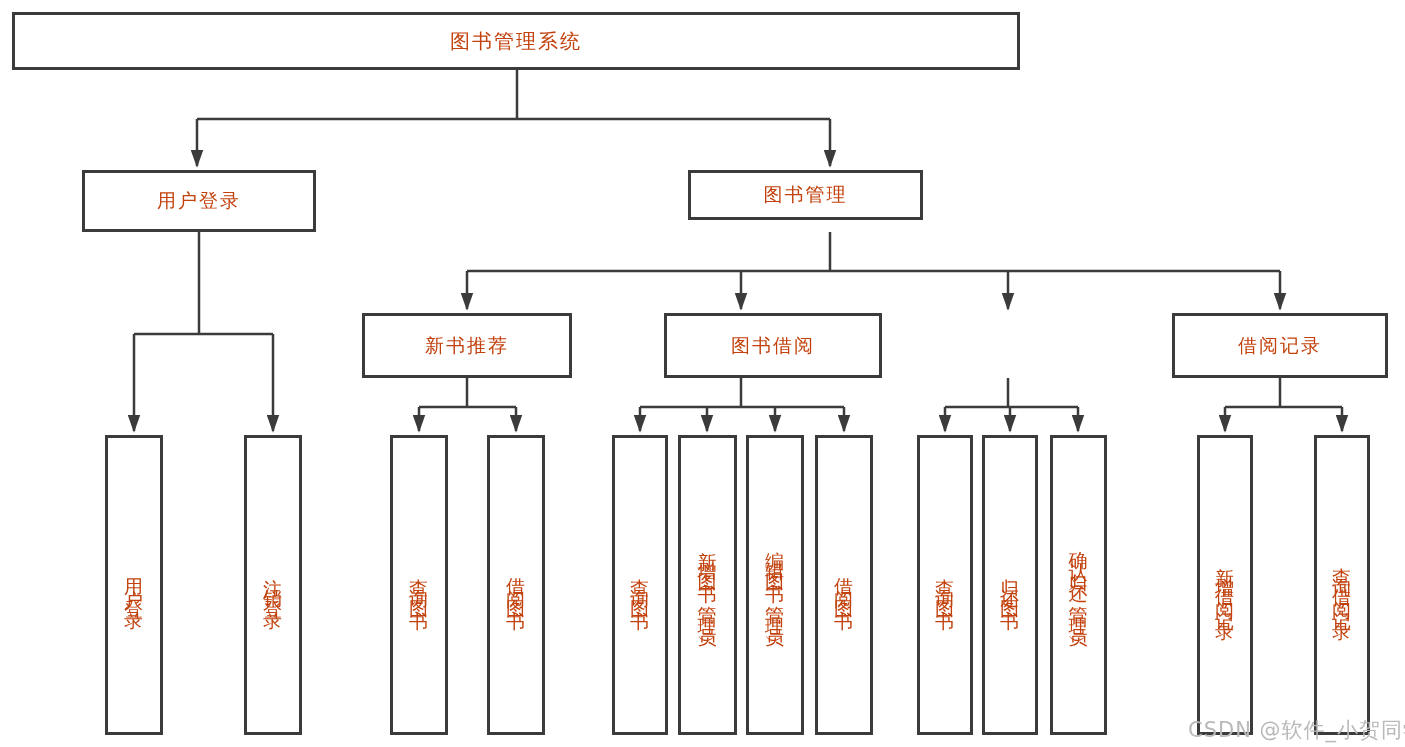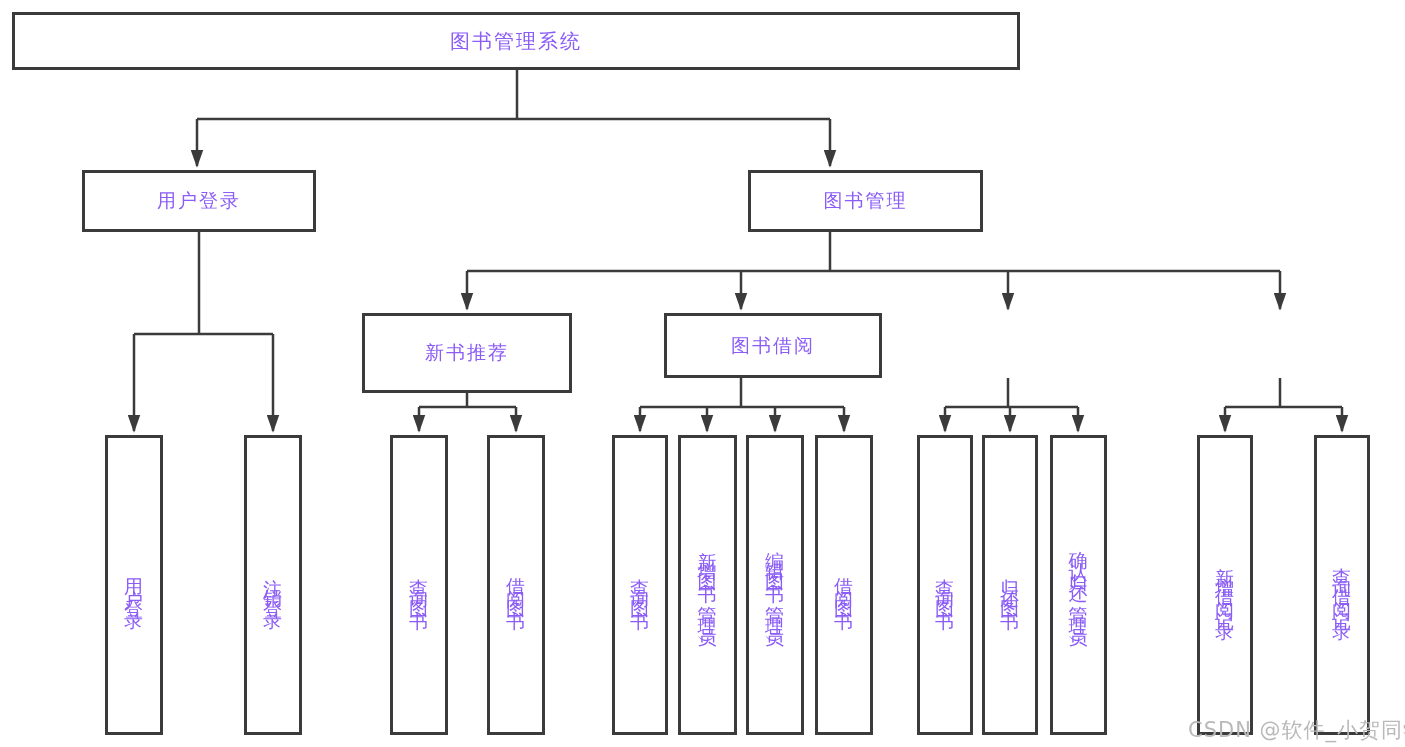--- a/index.html
+++ b/index.html
@@ -24,21 +24,21 @@
   .connectors line, .connectors polyline {
     stroke: #3b3b3b;
     stroke-width: 2.5;
     fill: none;
   }
   .node {
     position: absolute;
     box-sizing: border-box;
     border: 3px solid #3b3b3b;
     background: #ffffff;
-    color: #8b5cf6;
+    color: #c2410c;
     display: flex;
     align-items: center;
     justify-content: center;
     z-index: 1;
     font-size: 19px;
     letter-spacing: 2px;
     text-align: center;
   }
   .node.root {
     font-size: 20px;
@@ -110,24 +110,25 @@
 
     <line x1="1280" y1="378" x2="1280" y2="407"></line>
     <line x1="1225" y1="407" x2="1342" y2="407"></line>
     <line x1="1225" y1="407" x2="1225" y2="431" marker-end="url(#arrow)"></line>
     <line x1="1342" y1="407" x2="1342" y2="431" marker-end="url(#arrow)"></line>
   </svg>
 
   <div class="node root" style="left:12px;top:12px;width:1008px;height:58px">图书管理系统</div>
 
   <div class="node" style="left:82px;top:170px;width:234px;height:62px">用户登录</div>
-  <div class="node" style="left:748px;top:170px;width:235px;height:62px">图书管理</div>
+  <div class="node" style="left:688px;top:170px;width:235px;height:50px">图书管理</div>
 
-  <div class="node" style="left:362px;top:313px;width:210px;height:80px">新书推荐</div>
+  <div class="node" style="left:362px;top:313px;width:210px;height:65px">新书推荐</div>
   <div class="node" style="left:664px;top:313px;width:218px;height:65px">图书借阅</div>
+  <div class="node" style="left:1172px;top:313px;width:216px;height:65px">借阅记录</div>
 
   <div class="node vert" style="left:105px;top:435px;width:58px;height:300px">用户登录</div>
   <div class="node vert" style="left:244px;top:435px;width:58px;height:300px">注销登录</div>
 
   <div class="node vert" style="left:390px;top:435px;width:58px;height:300px">查询图书</div>
   <div class="node vert" style="left:487px;top:435px;width:58px;height:300px">借阅图书</div>
 
   <div class="node vert" style="left:612px;top:435px;width:56px;height:300px">查询图书</div>
   <div class="node vert" style="left:678px;top:435px;width:59px;height:300px">新增图书（管理员）</div>
   <div class="node vert" style="left:746px;top:435px;width:58px;height:300px">编辑图书（管理员）</div>

